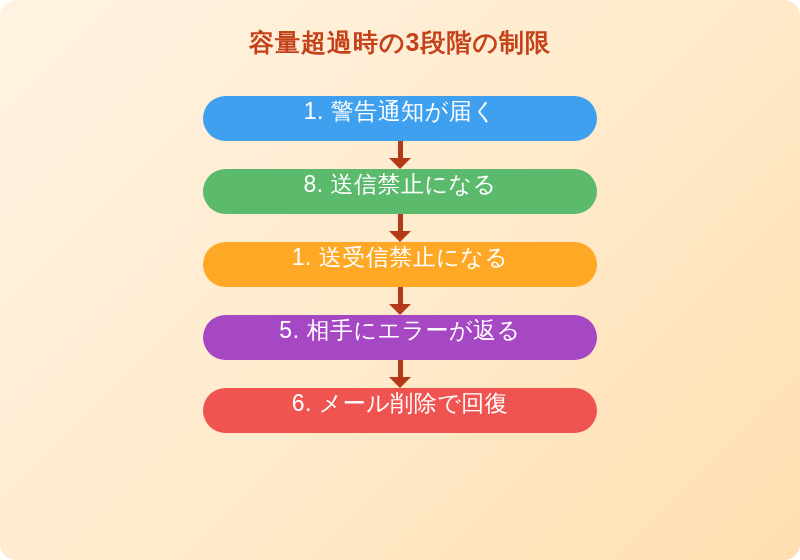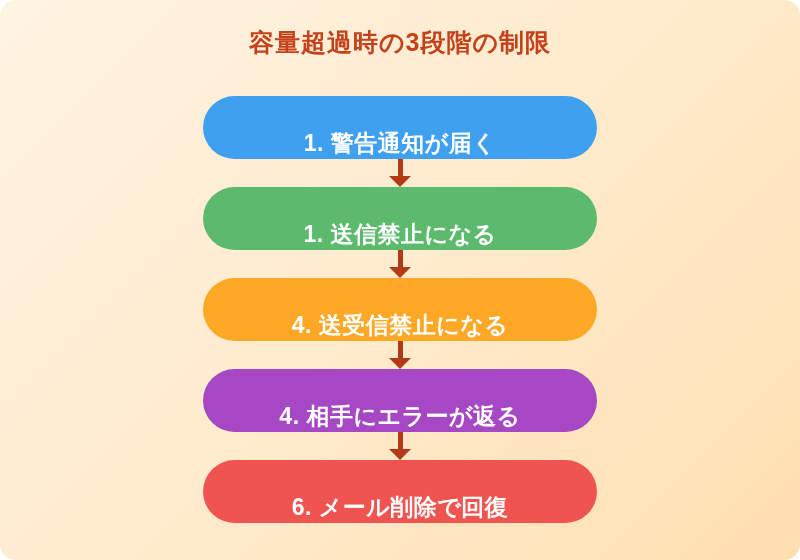--- a/index.html
+++ b/index.html
@@ -29,28 +29,28 @@
     position: absolute;
     top: 96px;
     left: 0;
     width: 100%;
     display: flex;
     flex-direction: column;
     align-items: center;
   }
   .step {
     width: 394px;
-    height: 63px;
+    height: 45px;
     border-radius: 32px;
     display: flex;
-    align-items: flex-end;
+    align-items: flex-start;
     justify-content: center;
     color: #ffffff;
     font-size: 23px;
-    font-weight: 700;
+    font-weight: 400;
     letter-spacing: 0.5px;
   }
   .arrow {
     height: 28px;
     display: flex;
     flex-direction: column;
     align-items: center;
     justify-content: flex-start;
   }
   .arrow .stem {
@@ -77,39 +77,39 @@
     <div class="step" style="background: rgb(63, 160, 240);">
       <span>1. 警告通知が届く</span>
     </div>
 
     <div class="arrow">
       <div class="stem"></div>
       <div class="head"></div>
     </div>
 
     <div class="step" style="background: rgb(91, 186, 107);">
-      <span>1. 送信禁止になる</span>
+      <span>8. 送信禁止になる</span>
     </div>
 
     <div class="arrow">
       <div class="stem"></div>
       <div class="head"></div>
     </div>
 
     <div class="step" style="background: rgb(255, 168, 38);">
-      <span>4. 送受信禁止になる</span>
+      <span>1. 送受信禁止になる</span>
     </div>
 
     <div class="arrow">
       <div class="stem"></div>
       <div class="head"></div>
     </div>
 
     <div class="step" style="background: rgb(166, 71, 196);">
-      <span>4. 相手にエラーが返る</span>
+      <span>5. 相手にエラーが返る</span>
     </div>
 
     <div class="arrow">
       <div class="stem"></div>
       <div class="head"></div>
     </div>
 
     <div class="step" style="background: rgb(240, 84, 81);">
       <span>6. メール削除で回復</span>
     </div>

